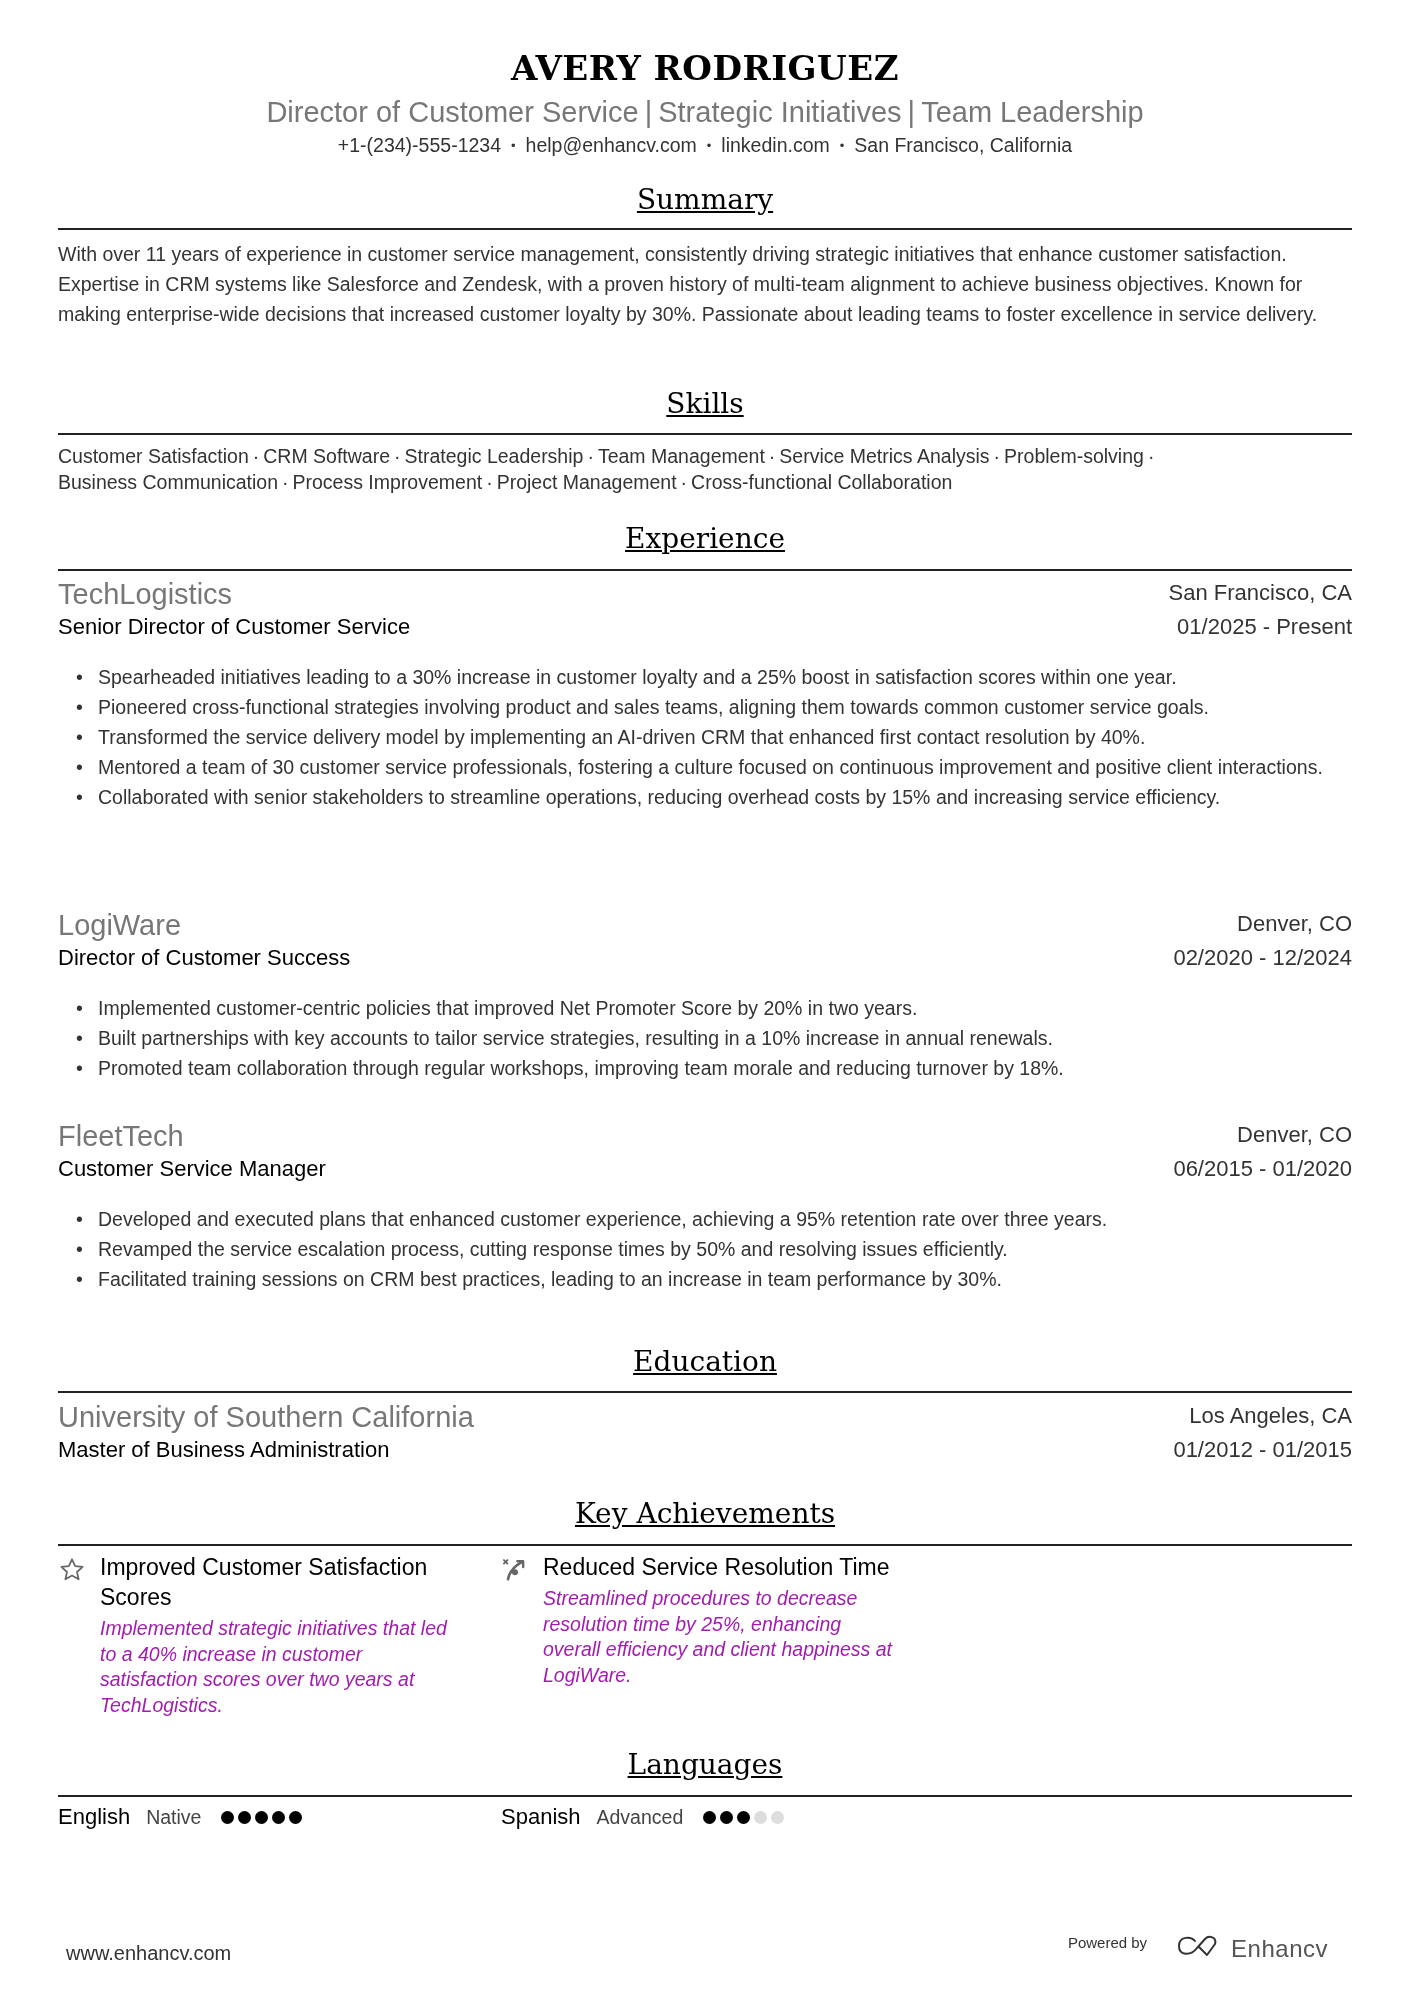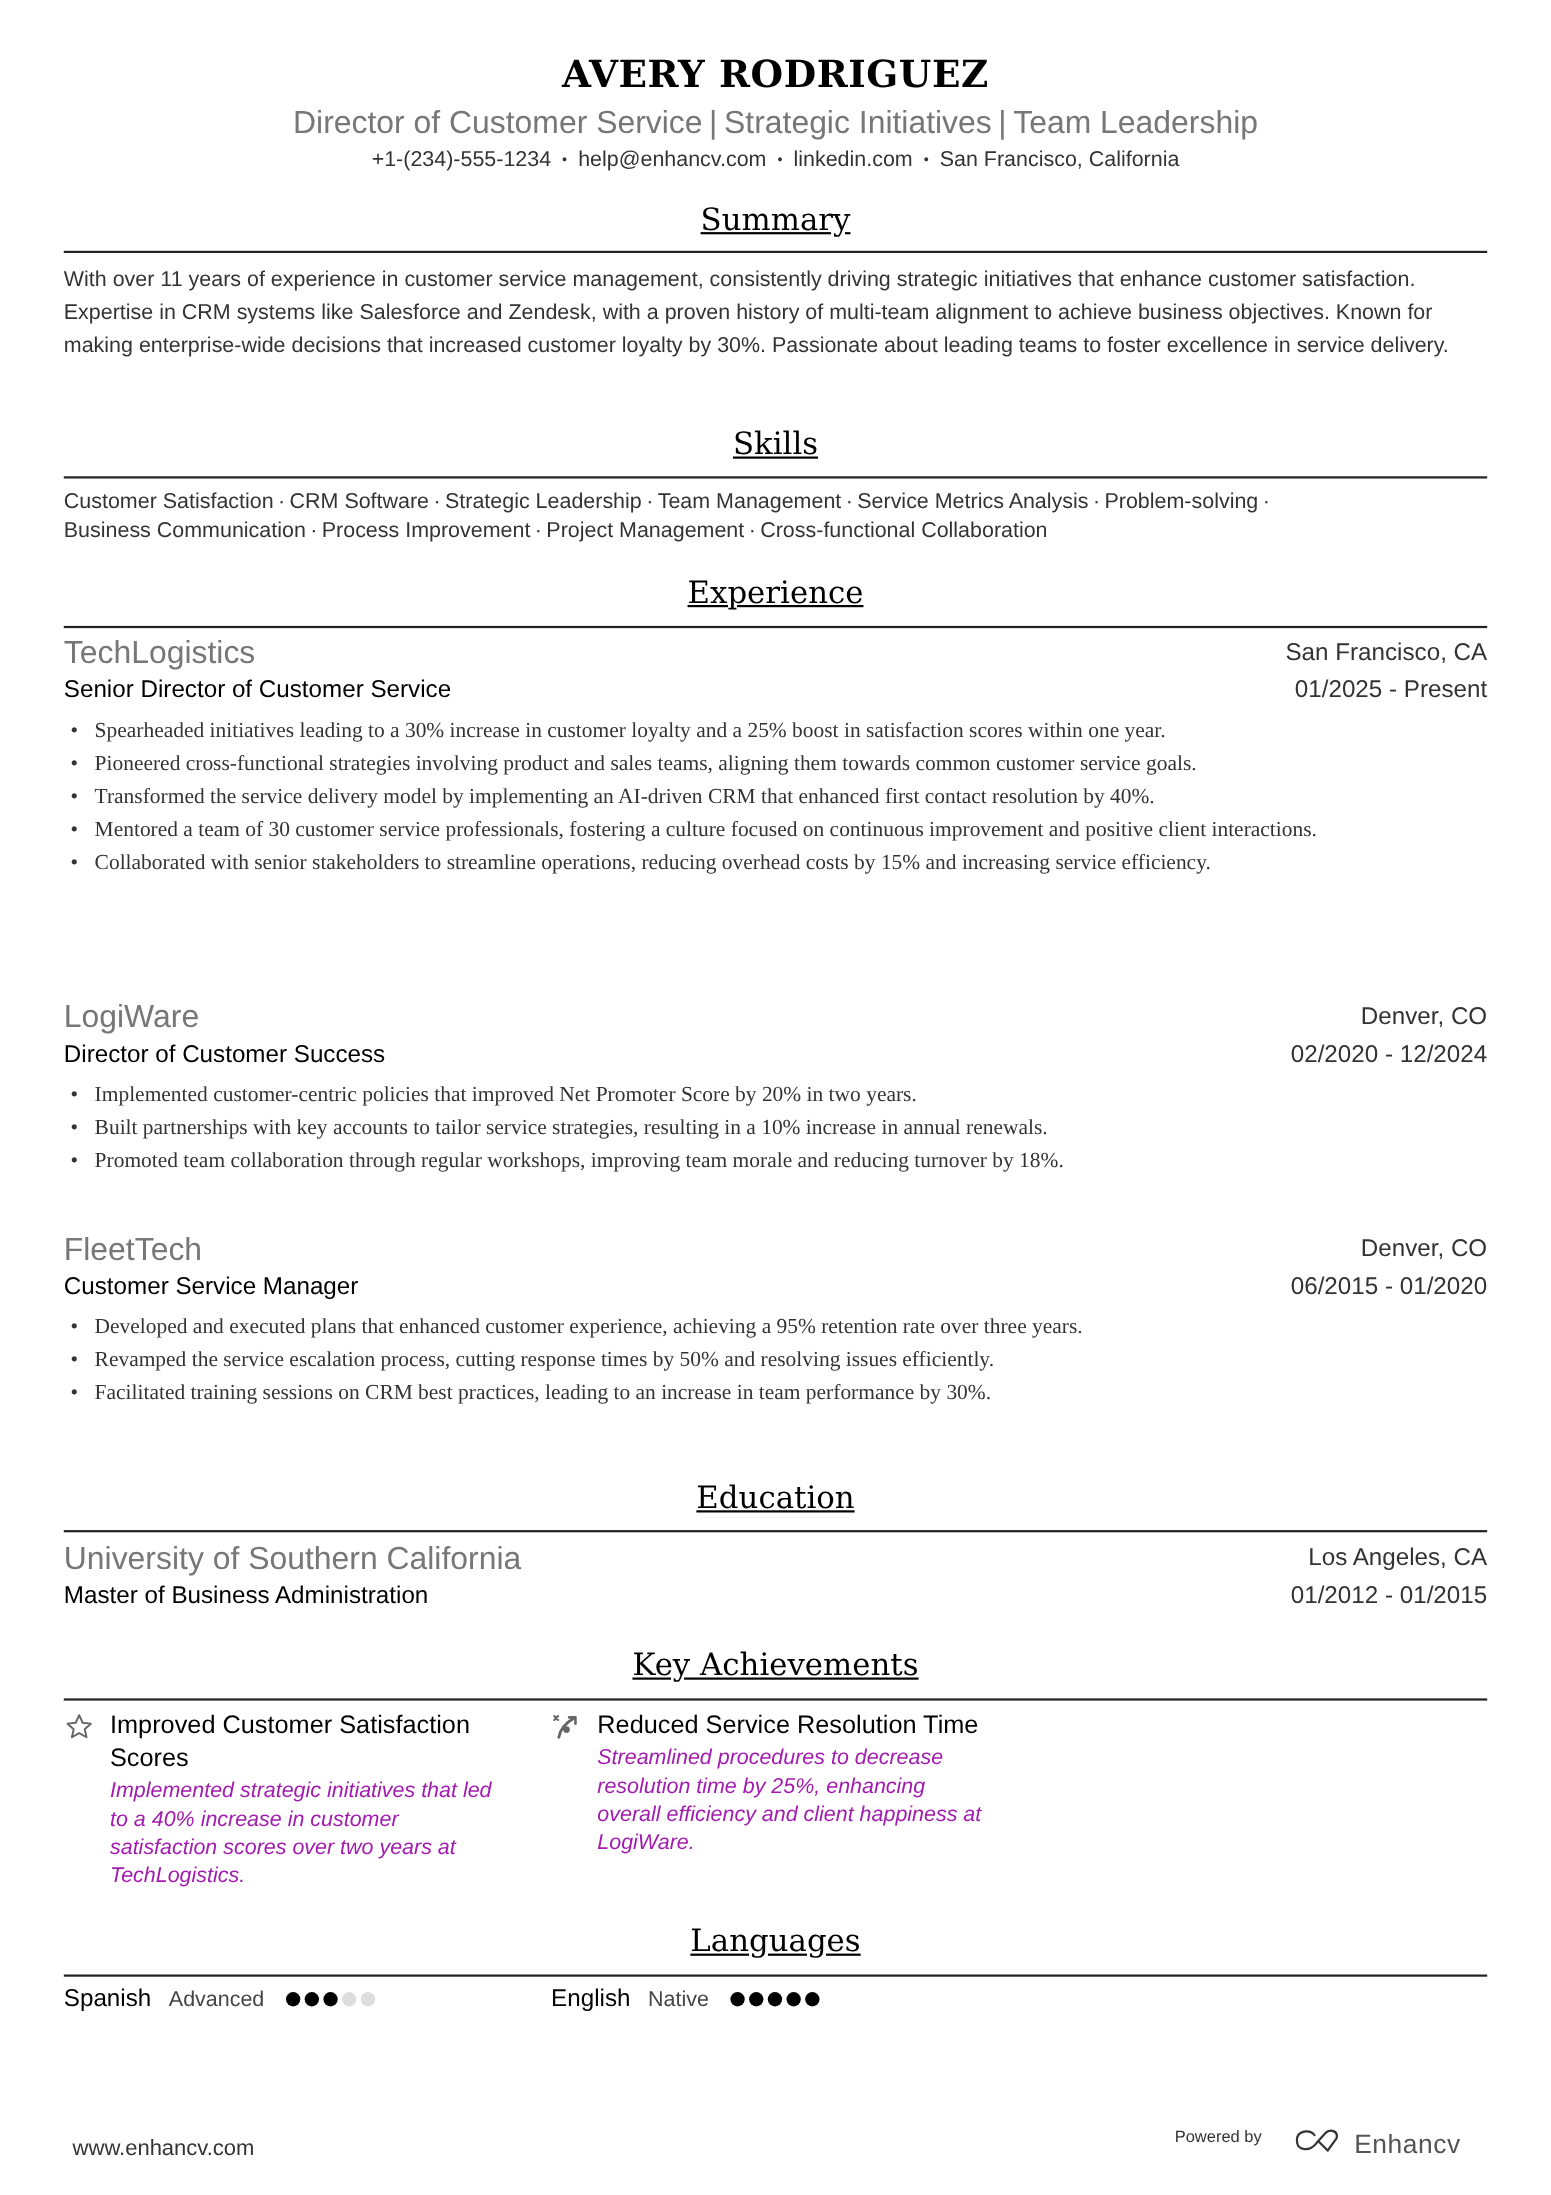--- a/index.html
+++ b/index.html
@@ -20,21 +20,21 @@
   .para { position: absolute; left: 0; width: 1294px; font-size: 19.5px; line-height: 30px; color: #333; }
   .skills { position: absolute; left: 0; width: 1294px; font-size: 19.5px; line-height: 26px; color: #333; }
   .skills .sd { margin: 0 4px; }
   .job { position: absolute; left: 0; width: 1294px; }
   .row { position: relative; height: 36px; }
   .company { position: absolute; left: 0; top: 0; font-size: 29px; color: #777; }
   .loc { position: absolute; right: 0; top: 2px; font-size: 22px; color: #333; }
   .row2 { position: relative; height: 36px; }
   .role { position: absolute; left: 0; top: 0; font-size: 22px; color: #000; }
   .dates { position: absolute; right: 0; top: 0; font-size: 22px; color: #333; }
-  ul.bullets { list-style: none; margin: 0; padding: 0; font-family: Liberation Serif, serif; }
+  ul.bullets { list-style: none; margin: 12px; padding: 0; }
   ul.bullets li { position: relative; padding-left: 28px; font-size: 19.5px; line-height: 30px; color: #333; }
   ul.bullets li::before { content: "•"; position: absolute; left: 6px; top: 0; color: #333; }
   .ach-wrap { position: absolute; left: 0; width: 1294px; display: flex; }
   .ach { width: 443px; position: relative; padding-left: 42px; box-sizing: border-box; }
   .ach .icon { position: absolute; left: 0; top: 4px; width: 28px; height: 28px; }
   .ach-title { font-size: 23px; line-height: 30px; color: #000; }
   .ach-desc { font-size: 19.5px; line-height: 25.5px; color: #a21caf; margin-top: 4px; width: 360px; font-style: italic; }
   .lang-wrap { position: absolute; left: 0; width: 1294px; display: flex; }
   .lang { width: 443px; display: flex; align-items: baseline; }
   .lang-name { font-size: 22px; color: #000; }
@@ -159,39 +159,39 @@
       </span>
       <div class="ach-title">Reduced Service Resolution Time</div>
       <div class="ach-desc">Streamlined procedures to decrease resolution time by 25%, enhancing overall efficiency and client happiness at LogiWare.</div>
     </div>
   </div>
 
   <div class="sec-title" style="top:1748px">Languages</div>
   <div class="rule" style="top:1795px"></div>
   <div class="lang-wrap" style="top:1804px">
     <div class="lang">
+      <span class="lang-name">English</span>
+      <span class="lang-level">Native</span>
+      <span class="dots">
+        <span class="d"></span>
+        <span class="d"></span>
+        <span class="d"></span>
+        <span class="d"></span>
+        <span class="d"></span>
+      </span>
+    </div>
+    <div class="lang">
       <span class="lang-name">Spanish</span>
       <span class="lang-level">Advanced</span>
       <span class="dots">
         <span class="d"></span>
         <span class="d"></span>
         <span class="d"></span>
         <span class="d off"></span>
         <span class="d off"></span>
-      </span>
-    </div>
-    <div class="lang">
-      <span class="lang-name">English</span>
-      <span class="lang-level">Native</span>
-      <span class="dots">
-        <span class="d"></span>
-        <span class="d"></span>
-        <span class="d"></span>
-        <span class="d"></span>
-        <span class="d"></span>
       </span>
     </div>
   </div>
 </div>
 
 <div class="footer-left">www.enhancv.com</div>
 <div class="footer-right">
   <span class="powered">Powered by</span>
   <span class="brand">
     <span>

